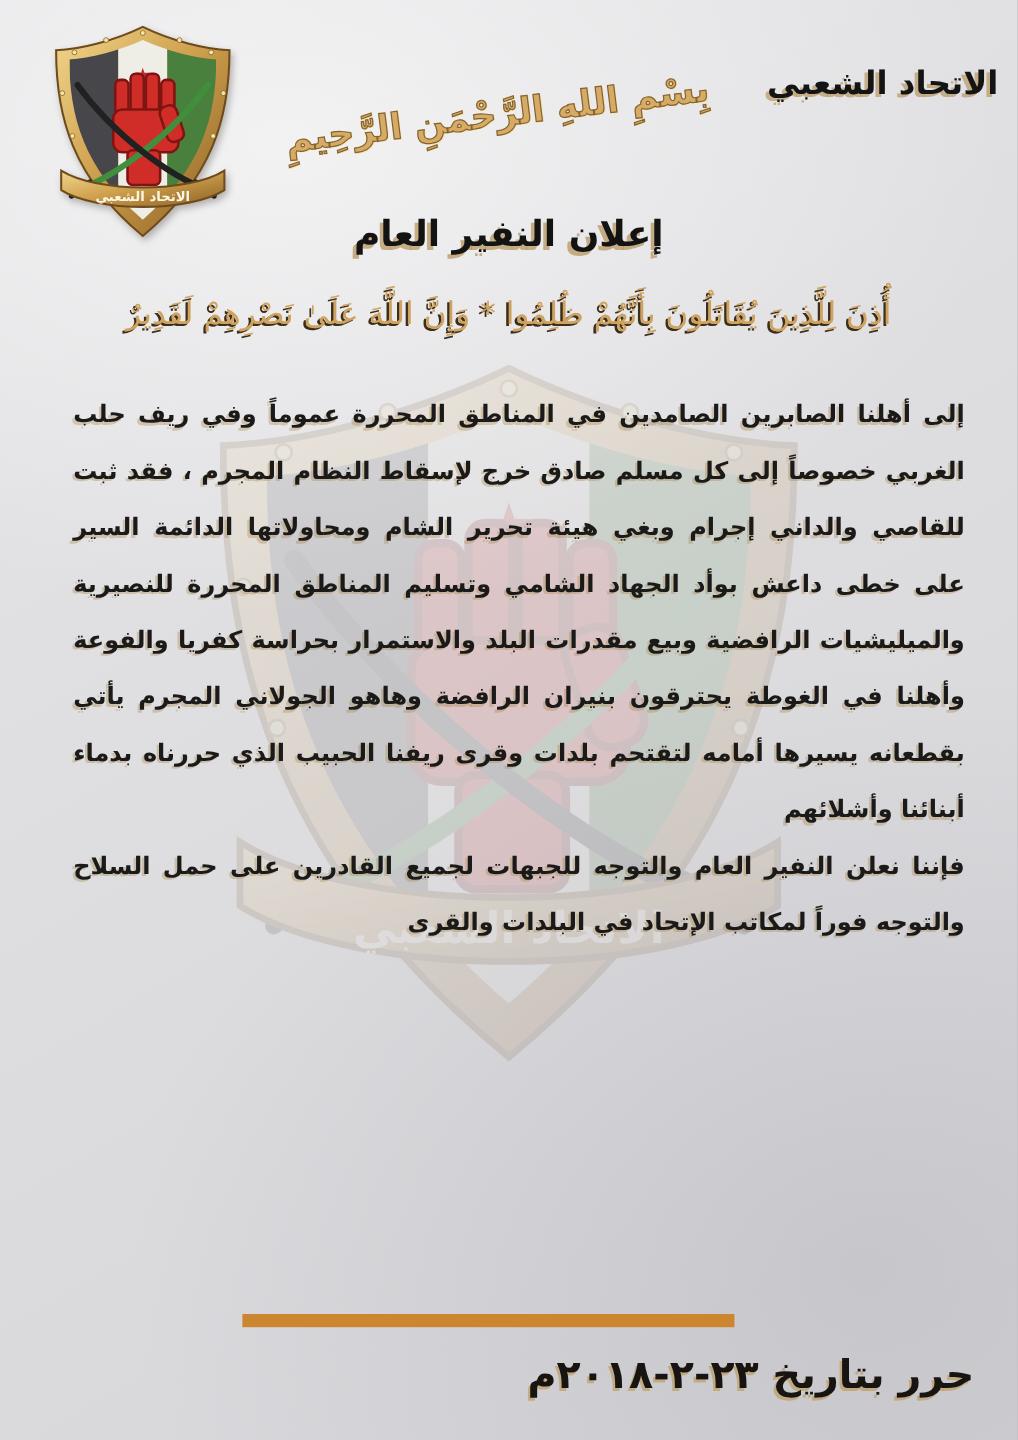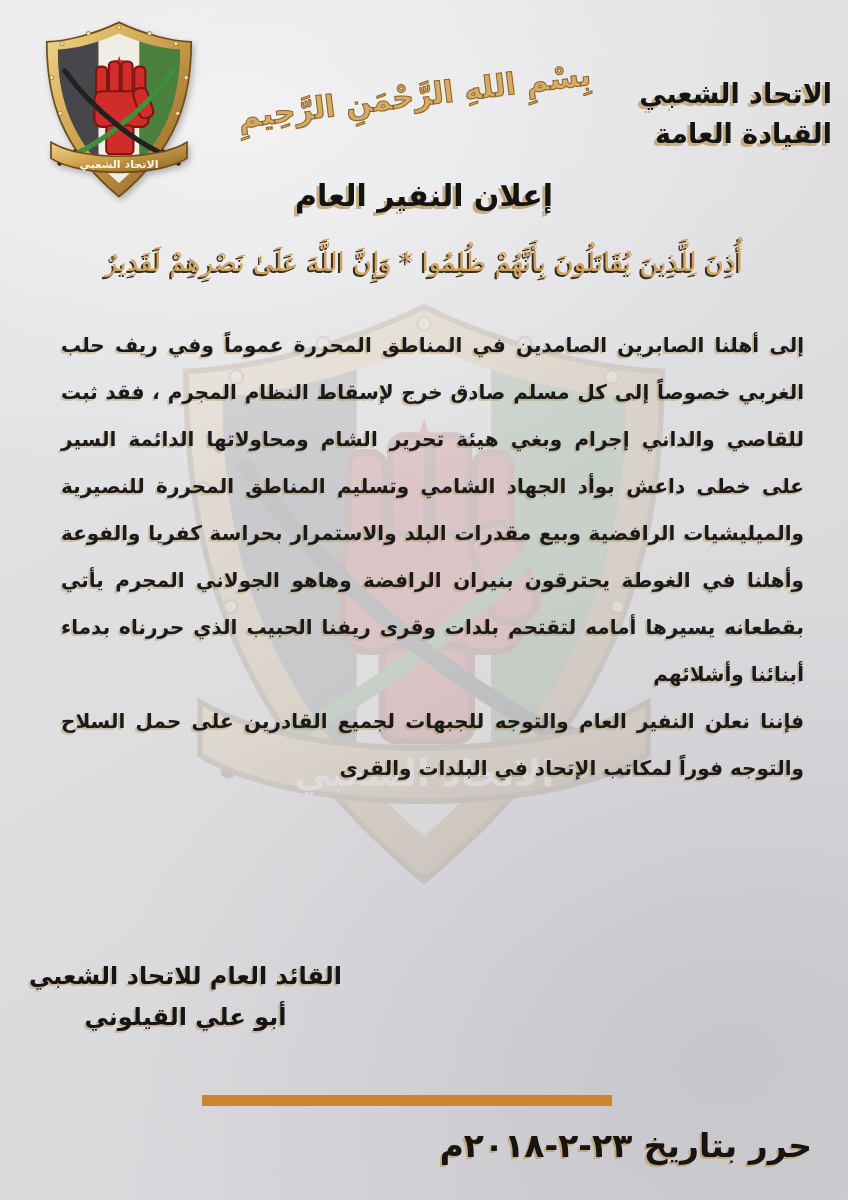--- a/index.html
+++ b/index.html
@@ -19,21 +19,21 @@
   
   .bismillah{
     position:absolute;left:242px;top:78px;width:350px;text-align:center;
     direction:rtl;font-size:30px;font-weight:bold;color:#d5ab66;
     -webkit-text-stroke:1px #86622c;transform:rotate(-7deg);white-space:nowrap;
     text-shadow:1px 1px 0 #f3e2b6;
   }
   
   .org-block{position:absolute;top:50px;right:16px;text-align:right;direction:rtl;
     font-weight:bold;font-size:27px;line-height:40px;color:#141414;
-    text-shadow:-3px 3px 0 rgba(177,139,73,.6);margin-top:24px;}
+    text-shadow:-3px 3px 0 rgba(177,139,73,.6);}
   
   .doc-title{position:absolute;top:178px;left:0;right:0;margin:0;text-align:center;direction:rtl;
     font-size:30px;font-weight:bold;color:#131313;text-shadow:-3px 3px 0 rgba(177,139,73,.65);}
   
   .verse{position:absolute;top:247px;left:0;right:0;text-align:center;direction:rtl;white-space:nowrap;
     font-size:26px;font-weight:normal;color:#cfa35f;text-shadow:-2px 2px 0 #3a2e1c;}
   
   .body-text{position:absolute;top:322px;right:44px;left:61px;direction:rtl;text-align:justify;
     font-size:20px;font-weight:bold;line-height:47px;color:#1a1a1a;
     text-shadow:-2px 2px 0 rgba(170,132,66,.35);}
@@ -116,34 +116,29 @@
   <div class="logo-wrap">
     <svg viewBox="0 0 200 215">
         <use href="#logo-shield"></use>
       </svg>
   </div>
 
   <div class="bismillah">بِسْمِ اللهِ الرَّحْمَنِ الرَّحِيمِ</div>
 
   <div class="org-block">
     <div>الاتحاد الشعبي</div>
-    <div>القيادة العامة</div>
   </div>
 
   <h1 class="doc-title">إعلان النفير العام</h1>
 
   <div class="verse">أُذِنَ لِلَّذِينَ يُقَاتَلُونَ بِأَنَّهُمْ ظُلِمُوا * وَإِنَّ اللَّهَ عَلَىٰ نَصْرِهِمْ لَقَدِيرٌ</div>
 
   <main class="body-text">
     <p>إلى أهلنا الصابرين الصامدين في المناطق المحررة عموماً وفي ريف حلب الغربي خصوصاً إلى كل مسلم صادق خرج لإسقاط النظام المجرم ، فقد ثبت للقاصي والداني إجرام وبغي هيئة تحرير الشام ومحاولاتها الدائمة السير على خطى داعش بوأد الجهاد الشامي وتسليم المناطق المحررة للنصيرية والميليشيات الرافضية وبيع مقدرات البلد والاستمرار بحراسة كفريا والفوعة وأهلنا في الغوطة يحترقون بنيران الرافضة وهاهو الجولاني المجرم يأتي بقطعانه يسيرها أمامه لتقتحم بلدات وقرى ريفنا الحبيب الذي حررناه بدماء أبنائنا وأشلائهم</p>
     <p>فإننا نعلن النفير العام والتوجه للجبهات لجميع القادرين على حمل السلاح والتوجه فوراً لمكاتب الإتحاد في البلدات والقرى</p>
   </main>
 
-  <div class="signature">
-    <div class="sig-title">القائد العام للاتحاد الشعبي</div>
-    <div class="sig-name">أبو علي القيلوني</div>
-  </div>
 
   <div class="divider-bar"></div>
 
   <div class="date-line">حرر بتاريخ ٢٣-٢-٢٠١٨م</div>
 
 </div>
 
 </body></html>

